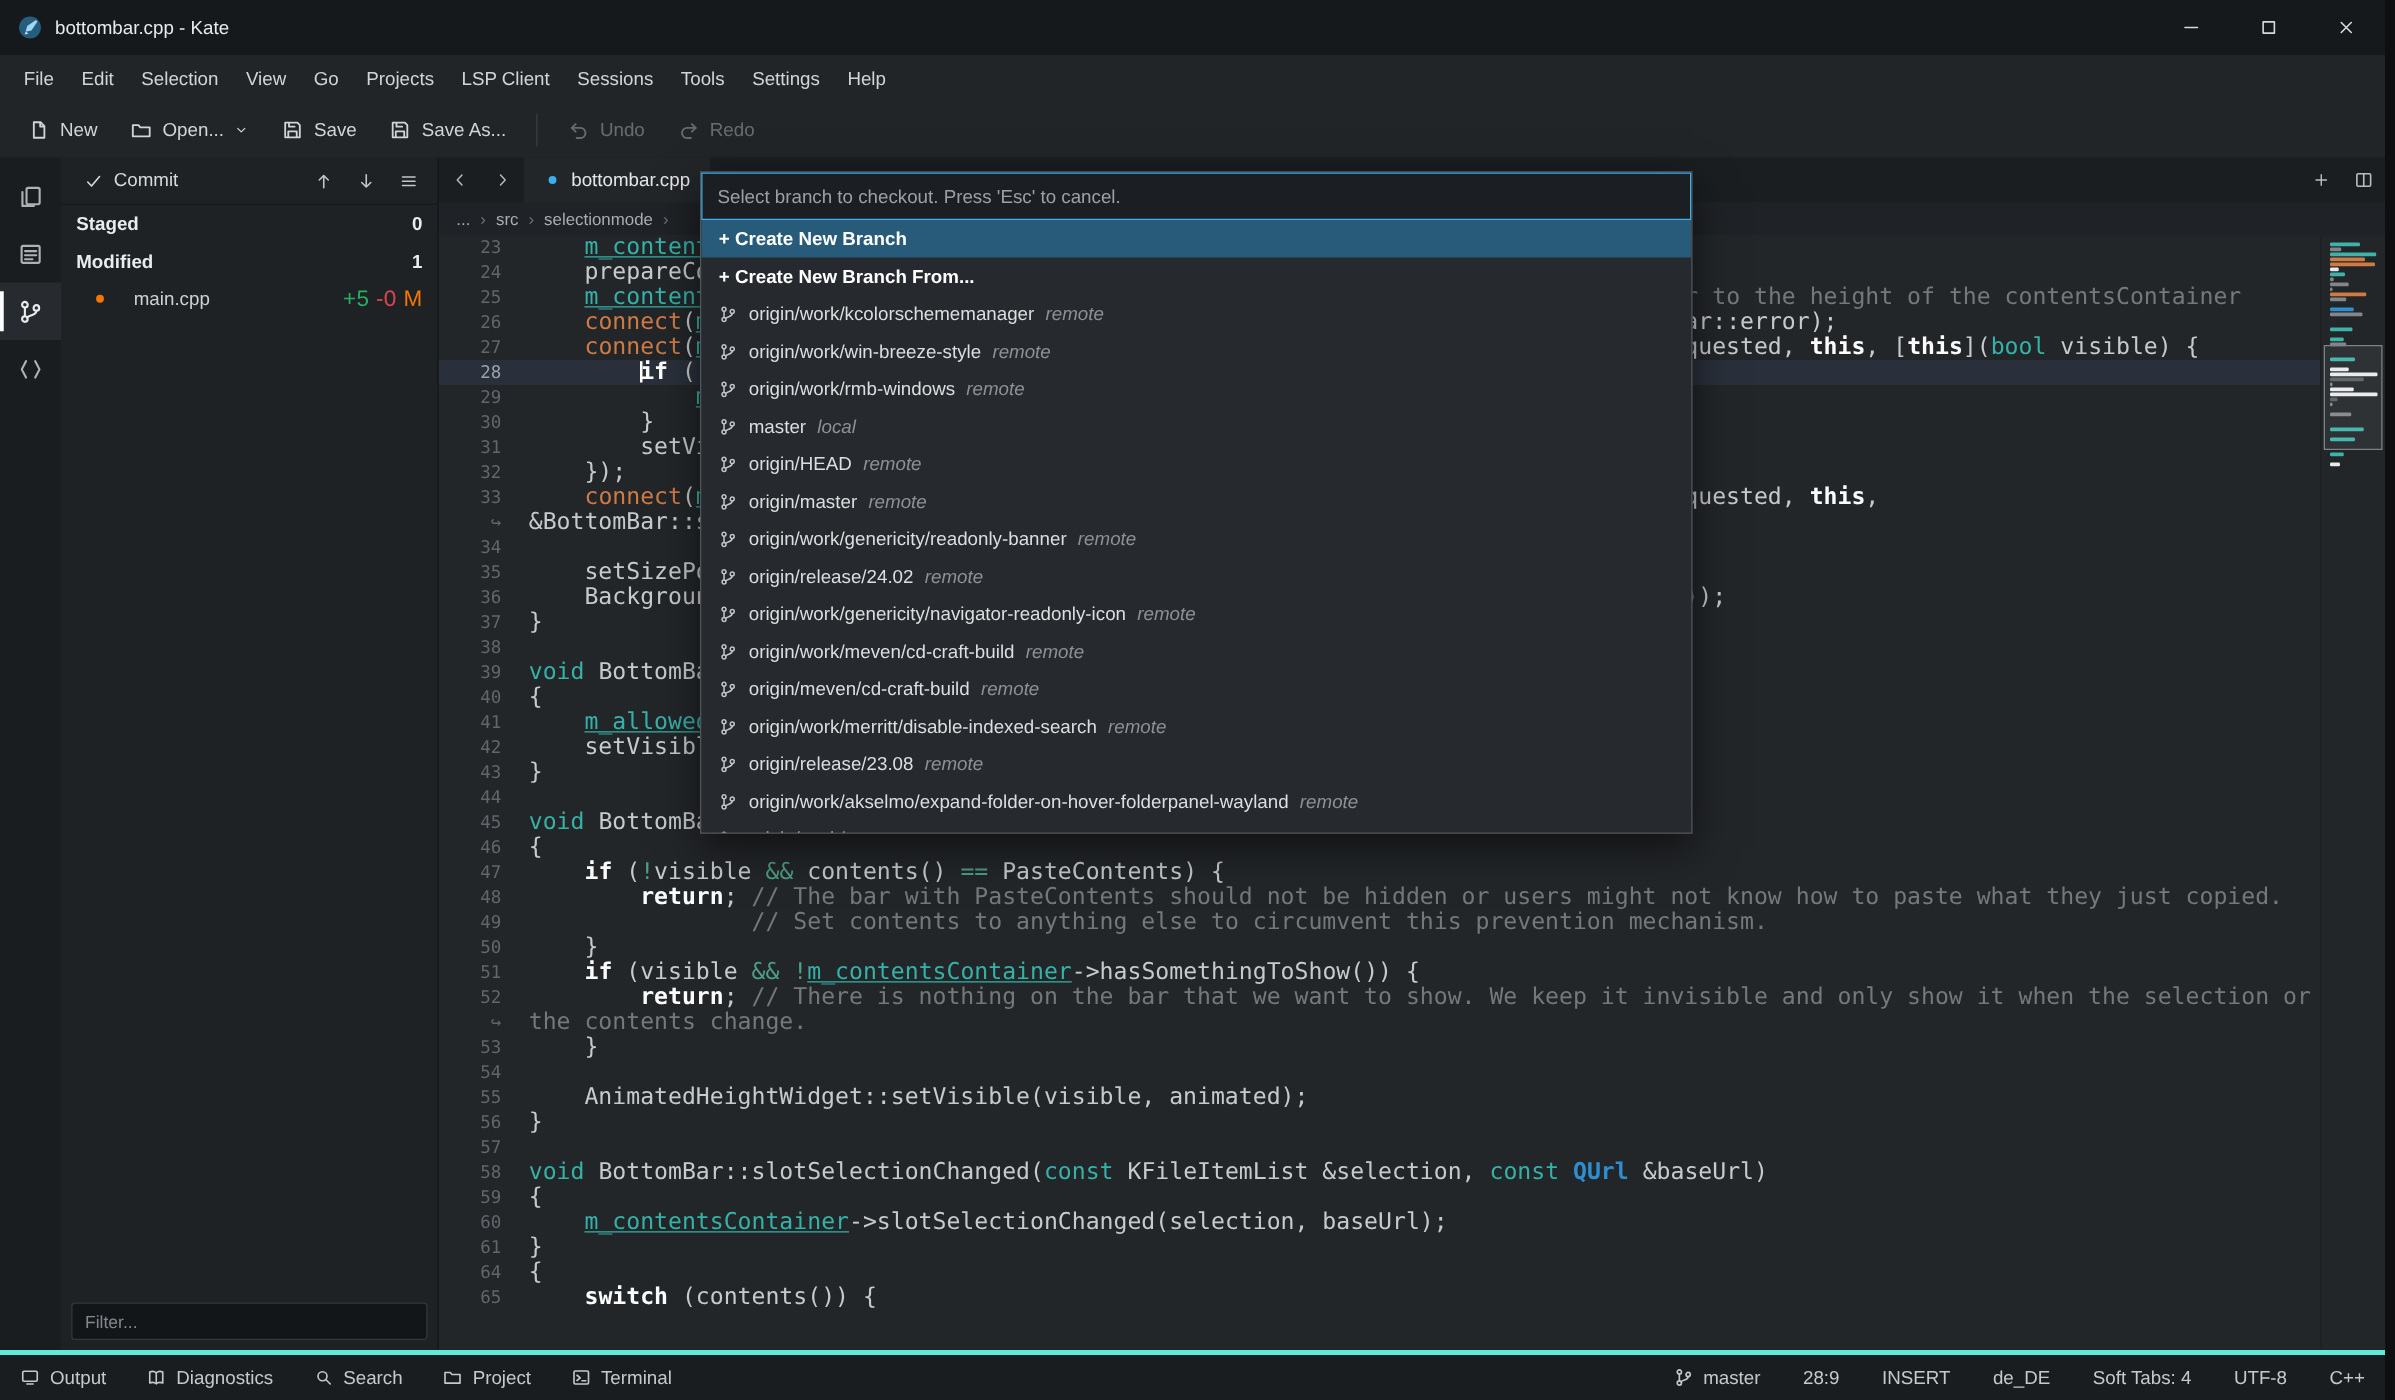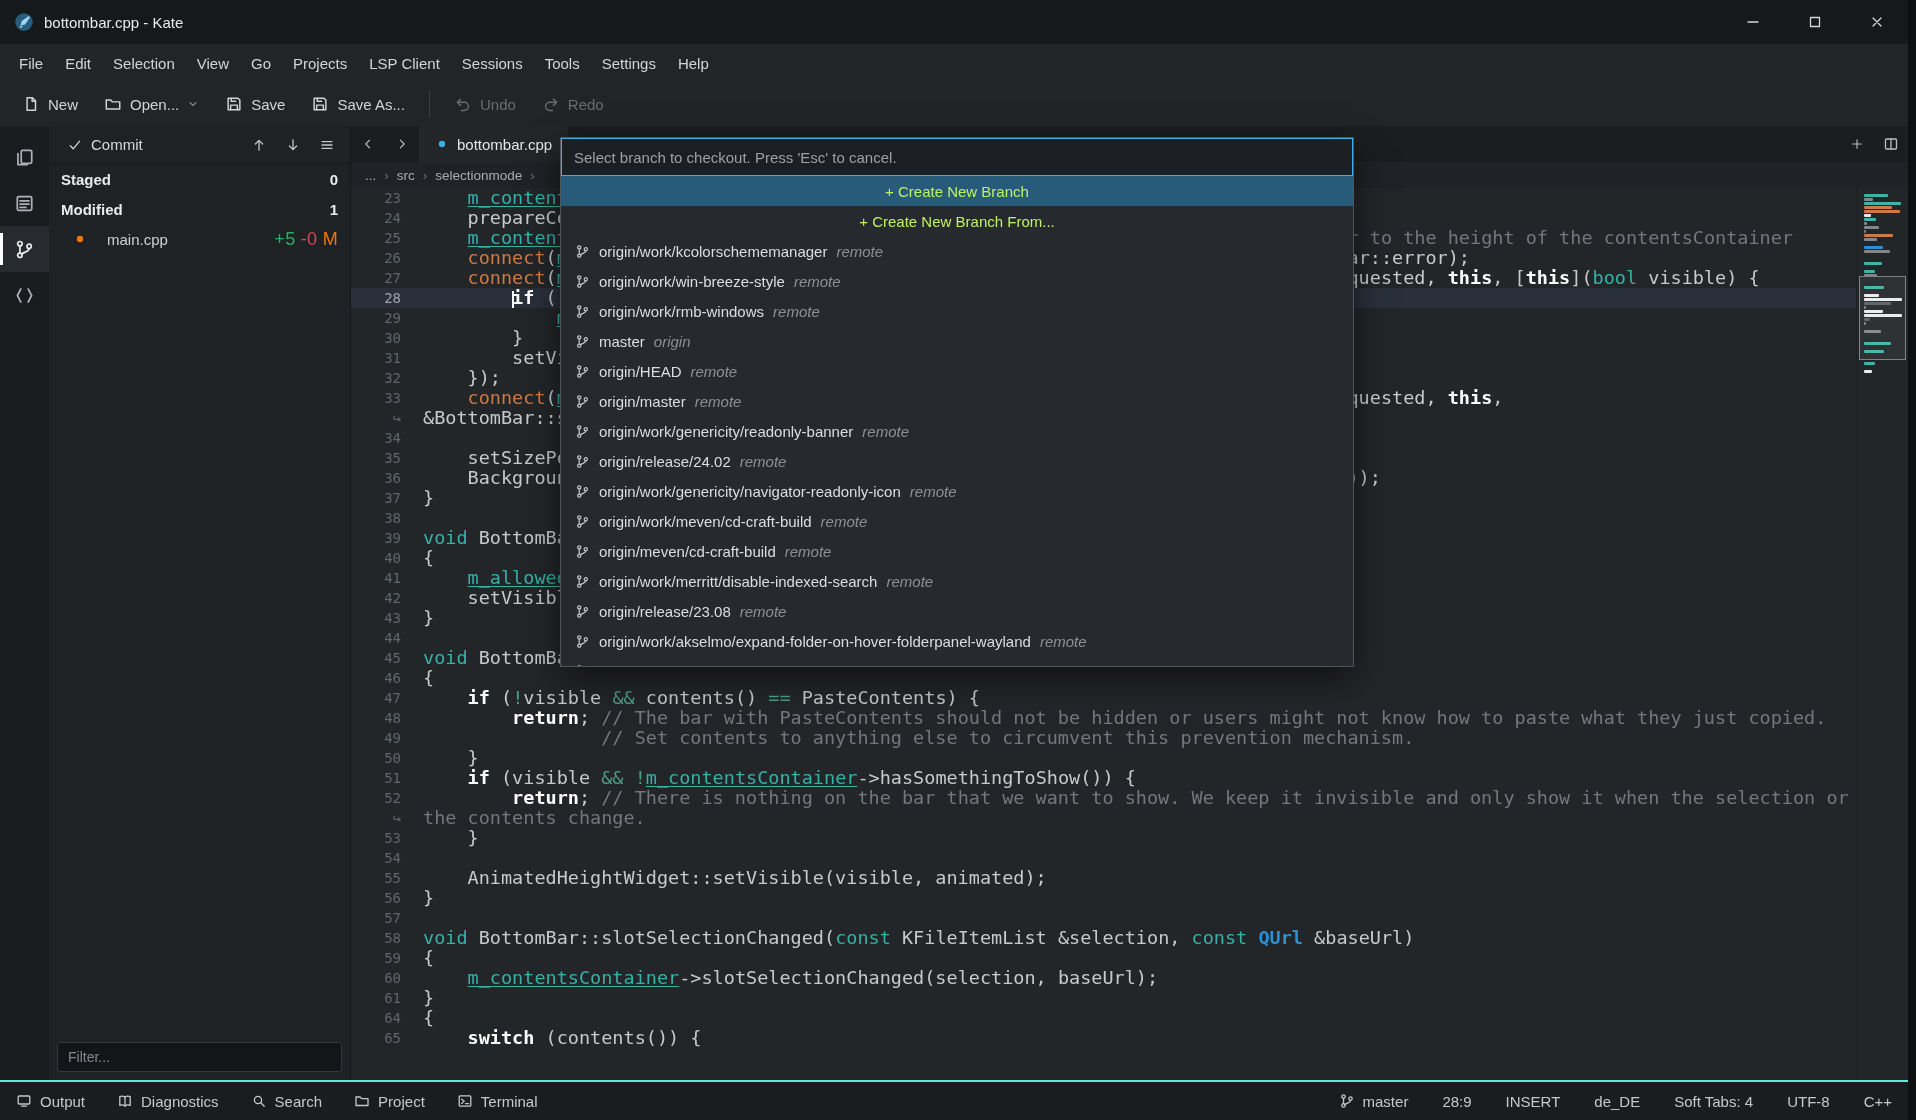--- a/index.html
+++ b/index.html
@@ -80,37 +80,37 @@
   .caret { display:inline-block; width:2px; height:17px; background:#ffffff; vertical-align:middle; margin-right:-2px; }
 
   .minimap { position:absolute; top:0; bottom:0; right:0; width:52px; background:#232629;
              border-left:1px solid #1d2023; padding:6px 6px 0 7px; }
   .mm-bar { height:3px; margin-bottom:1px; border-radius:1px; }
   .mm-view { position:absolute; left:2px; right:2px; top:88px; height:84px; border:1px solid #7d8286;
              background:rgba(255,255,255,.06); }
 
   
   .statusbar { position:absolute; left:0; right:0; bottom:0; height:40px; background:#1a1d20;
-               border-top:2px solid #5eead4; display:flex; align-items:center; padding:0 16px;
+               border-top:4px solid #5eead4; display:flex; align-items:center; padding:0 16px;
                font-size:15px; color:#c6c9cc; }
   .sb-left { display:flex; gap:32px; }
   .sb-item { display:flex; align-items:center; gap:8px; }
   .sb-right { margin-left:auto; display:flex; gap:34px; align-items:center; }
 
   
   .popup { position:absolute; left:560px; top:137px; width:794px; height:530px; background:#26292d;
            border:1px solid #51565b; box-shadow:0 12px 32px rgba(0,0,0,.55); z-index:50;
            display:flex; flex-direction:column; }
   .popup-input { height:38px; flex:none; background:#1b1e22; border:1px solid #3daee9; padding:0 12px;
                  color:#cdd0d3; font-size:15px; font-family:inherit; outline:none; }
   .popup-input::placeholder { color:#9da1a5; }
   .popup-list { flex:1; overflow:hidden; }
   .pl-item { height:30px; display:flex; align-items:center; padding:0 14px; gap:9px; font-size:15px; color:#dcdee0; }
   .pl-item.selected { background:#275b79; }
-  .pl-item.action { font-weight:normal; color:#bef264;justify-content:center; }
+  .pl-item.action { font-weight:bold; color:#ffffff; }
   .pl-tag { color:#8d9195; font-style:italic; }
   .pl-icon { display:flex; color:#c3c6c9; }
   .pl-icon svg { width:15px; height:15px; }
 
   
   .ic { display:inline-flex; }
   .ic svg { width:18px; height:18px; display:block; }
   .ic.s14 svg { width:14px; height:14px; }
   .ic.s16 svg { width:16px; height:16px; }
   .ic.s12 svg { width:12px; height:12px; }
@@ -741,21 +741,21 @@
           <span class="pl-icon">
             <svg viewBox="0 0 16 16">
               <circle class="st" cx="4.5" cy="3.6" r="1.7"></circle>
               <circle class="st" cx="4.5" cy="12.4" r="1.7"></circle>
               <circle class="st" cx="11.5" cy="5.6" r="1.7"></circle>
               <path class="st" d="M4.5 5.3v5.4"></path>
               <path class="st" d="M11.5 7.3c0 2.8-3.6 2.3-5.8 4.2"></path>
             </svg>
           </span>
           <span class="pl-name">master</span>
-          <span class="pl-tag">origin</span>
+          <span class="pl-tag">local</span>
         </div>
         <div class="pl-item">
           <span class="pl-icon">
             <svg viewBox="0 0 16 16">
               <circle class="st" cx="4.5" cy="3.6" r="1.7"></circle>
               <circle class="st" cx="4.5" cy="12.4" r="1.7"></circle>
               <circle class="st" cx="11.5" cy="5.6" r="1.7"></circle>
               <path class="st" d="M4.5 5.3v5.4"></path>
               <path class="st" d="M11.5 7.3c0 2.8-3.6 2.3-5.8 4.2"></path>
             </svg>

